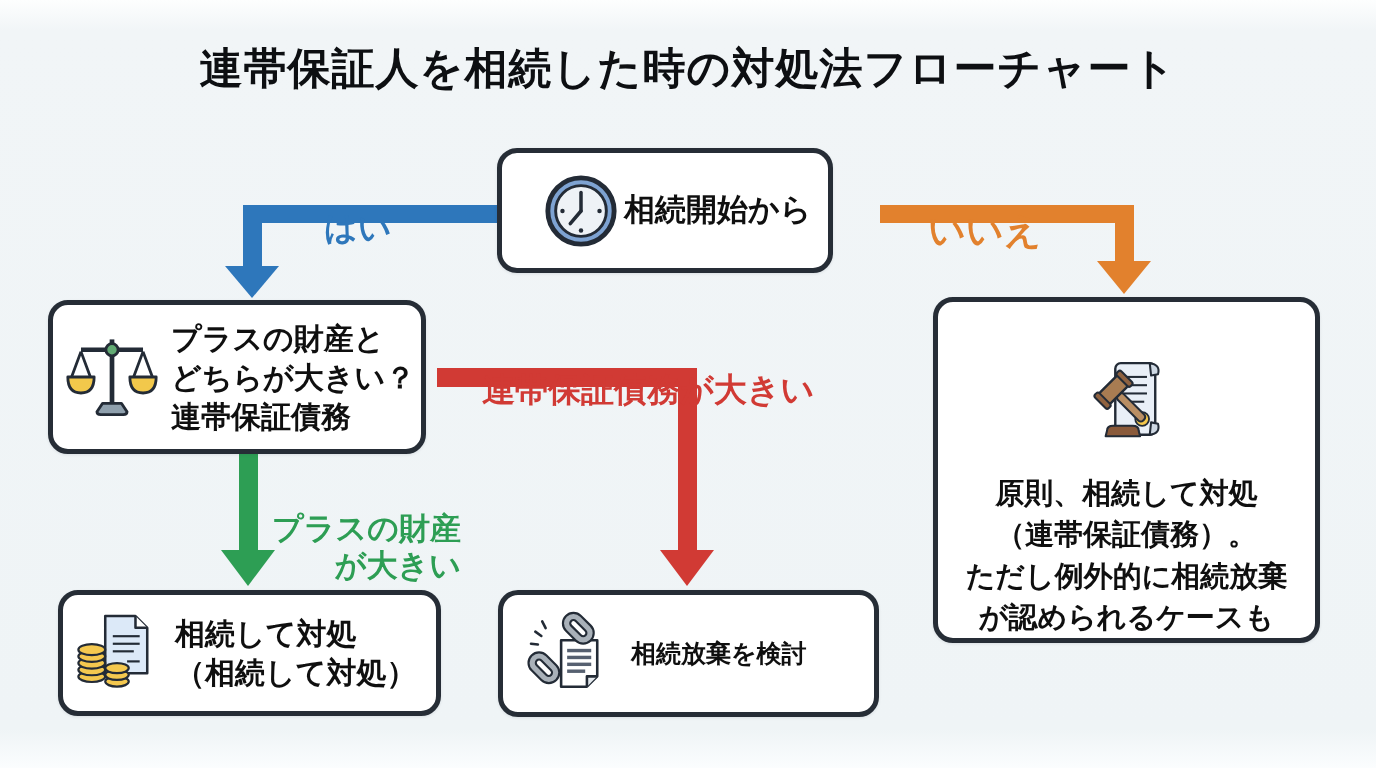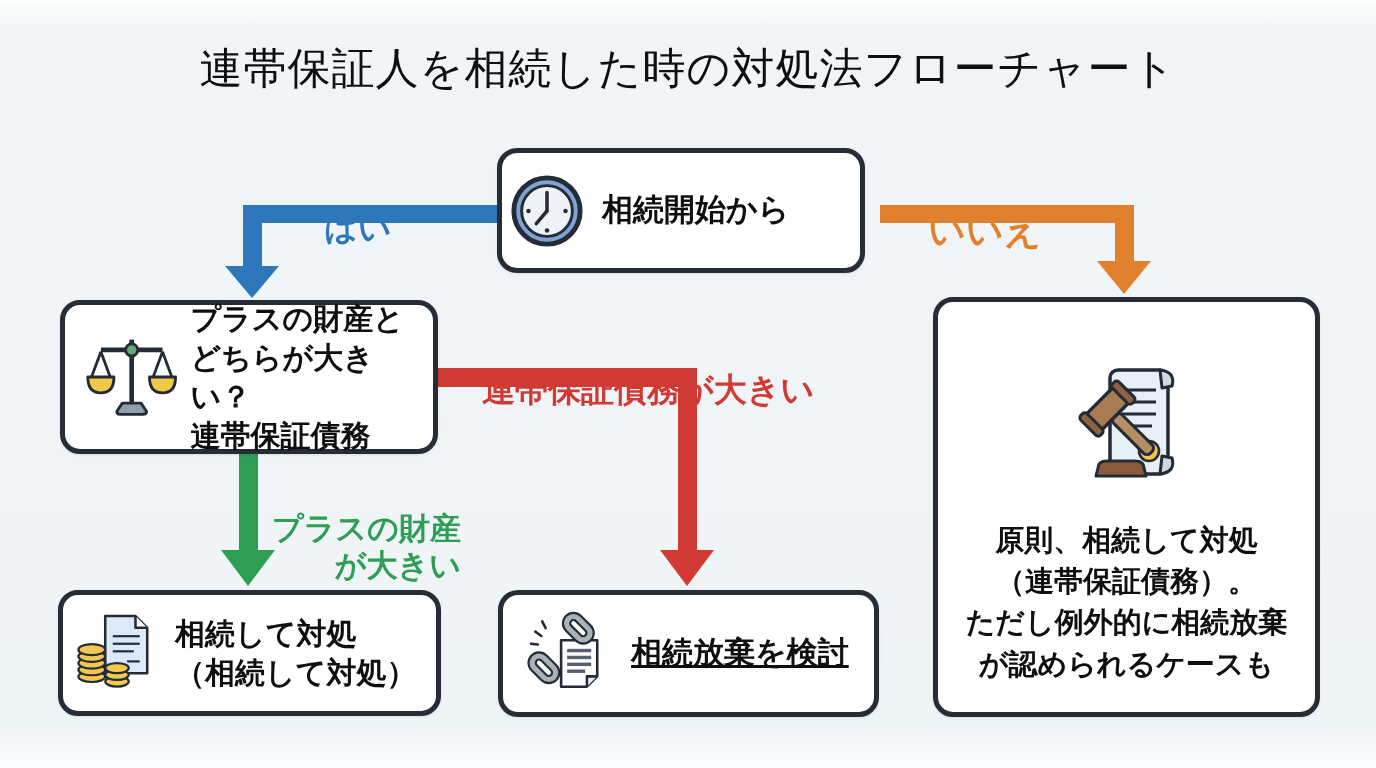--- a/index.html
+++ b/index.html
@@ -3,44 +3,44 @@
 <meta charset="utf-8">
 <style>
   * { margin:0; padding:0; box-sizing:border-box; }
   body { background:#ffffff; font-family:"Liberation Sans","DejaVu Sans",sans-serif; }
   #canvas {
     position:relative; width:1376px; height:768px; overflow:hidden;
     background:linear-gradient(#fdfefe 0%, #f1f5f7 4%, #eff4f6 95%, #fbfdfe 100%);
   }
   .title {
     position:absolute; left:0; top:40px; width:100%;
-    text-align:center; font-size:43px; font-weight:400; color:#0d0f12;
+    text-align:center; font-size:43px; font-weight:700; color:#0d0f12;
     letter-spacing:1px;
   }
   .node {
     position:absolute; background:#ffffff;
     border:5px solid #262d36; border-radius:20px;
     box-shadow:0 1px 3px rgba(30,40,60,.10);
     display:flex; align-items:center; color:#0f0f0f;
   }
   .node .txt { font-weight:800; line-height:1.3; }
   .bar { position:absolute; }
   .head { position:absolute; width:0; height:0; }
   .edge-label { position:absolute; font-weight:800; white-space:nowrap;margin-top:48px; }
 
   
-  #node-start    { left:497px; top:148px; width:368px; height:125px; padding-left:6px; gap:16px; }
+  #node-start    { left:497px; top:148px; width:336px; height:125px; padding-left:40px; gap:4px; }
   #node-start .txt { font-size:31px; }
-  #node-compare  { left:60px;  top:300px; width:378px; height:154px; padding-left:20px; gap:12px; }
+  #node-compare  { left:48px;  top:300px; width:378px; height:154px; padding-left:12px; gap:12px; }
   #node-compare .txt { font-size:30px; }
   #node-inherit  { left:58px;  top:590px; width:383px; height:126px; padding-left:12px; gap:16px; }
   #node-inherit .txt { font-size:30px; }
   #node-renounce { left:498px; top:590px; width:381px; height:127px; padding-left:22px; gap:20px; }
-  #node-renounce .txt { font-size:31px;text-decoration:underline; }
-  #node-principle{ left:933px; top:297px; width:387px; height:420px;
+  #node-renounce .txt { font-size:25px; }
+  #node-principle{ left:933px; top:297px; width:387px; height:346px;
                    flex-direction:column; align-items:center; justify-content:flex-start;
                    padding-top:46px; }
   #node-principle .txt { font-size:29px; line-height:1.42; text-align:center; margin-top:22px; }
 
   
   #yes-h   { left:243px; top:205px; width:254px; height:18px; background:#2e77bb; }
   #yes-v   { left:243px; top:205px; width:19px;  height:64px; background:#2e77bb; }
   #yes-a   { left:225px; top:266px; border-left:27px solid transparent; border-right:27px solid transparent; border-top:32px solid #2e77bb; }
   #yes-lbl { left:324px; top:158px; font-size:33px; color:#2e77bb; }
 

